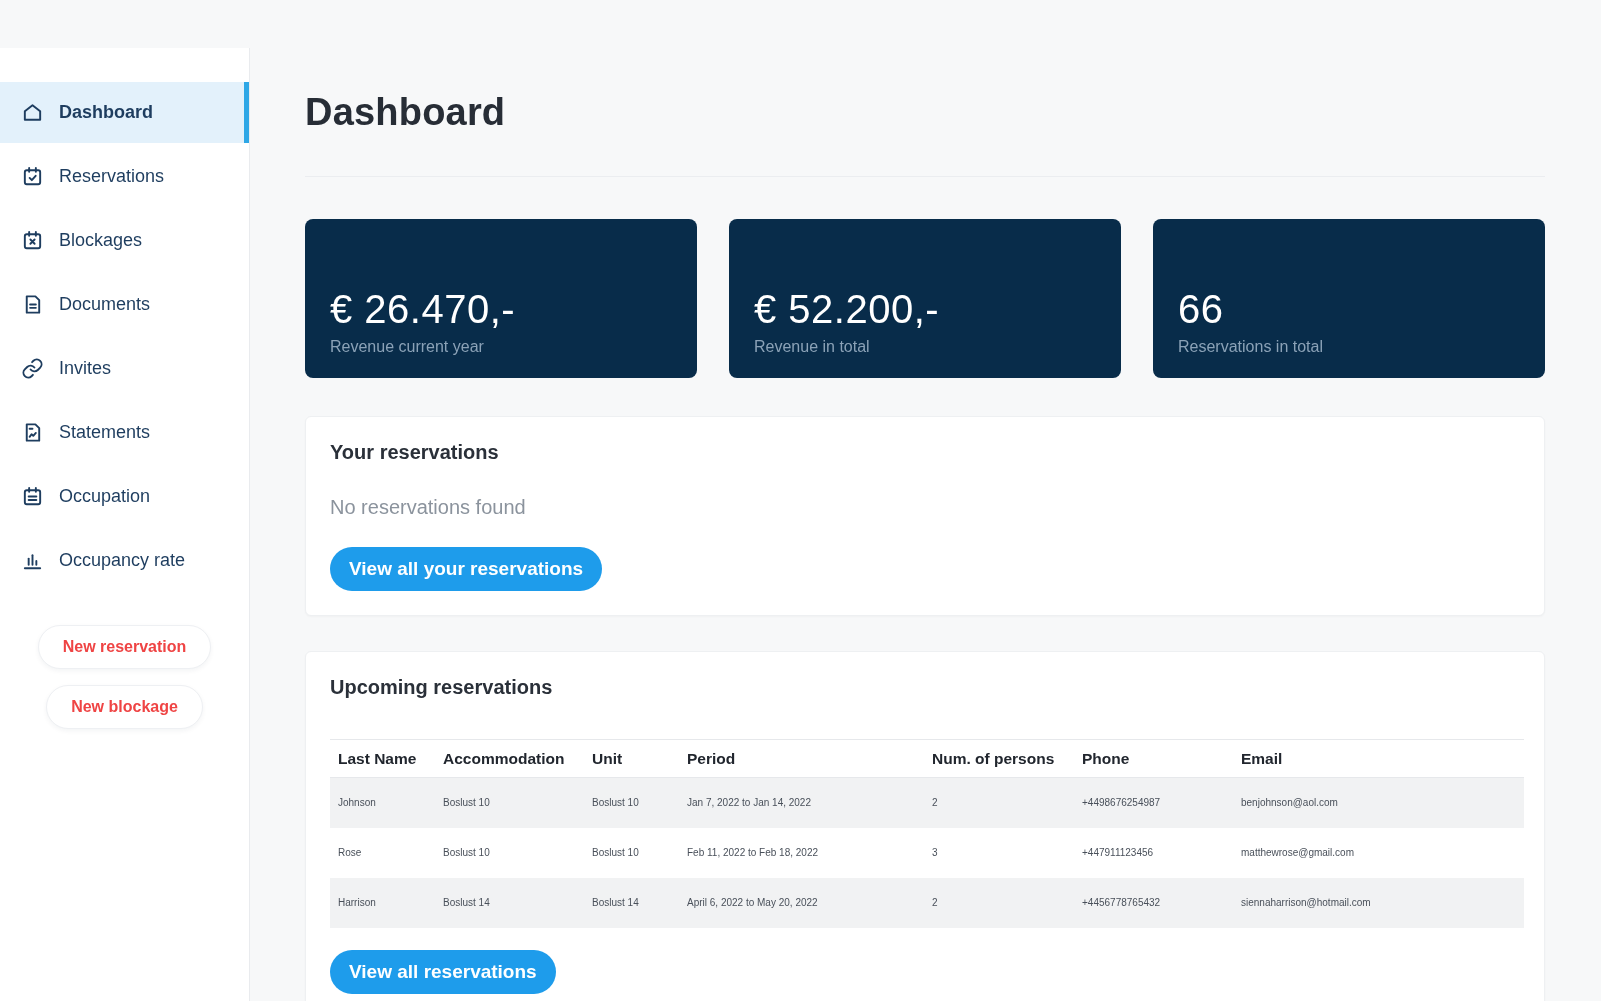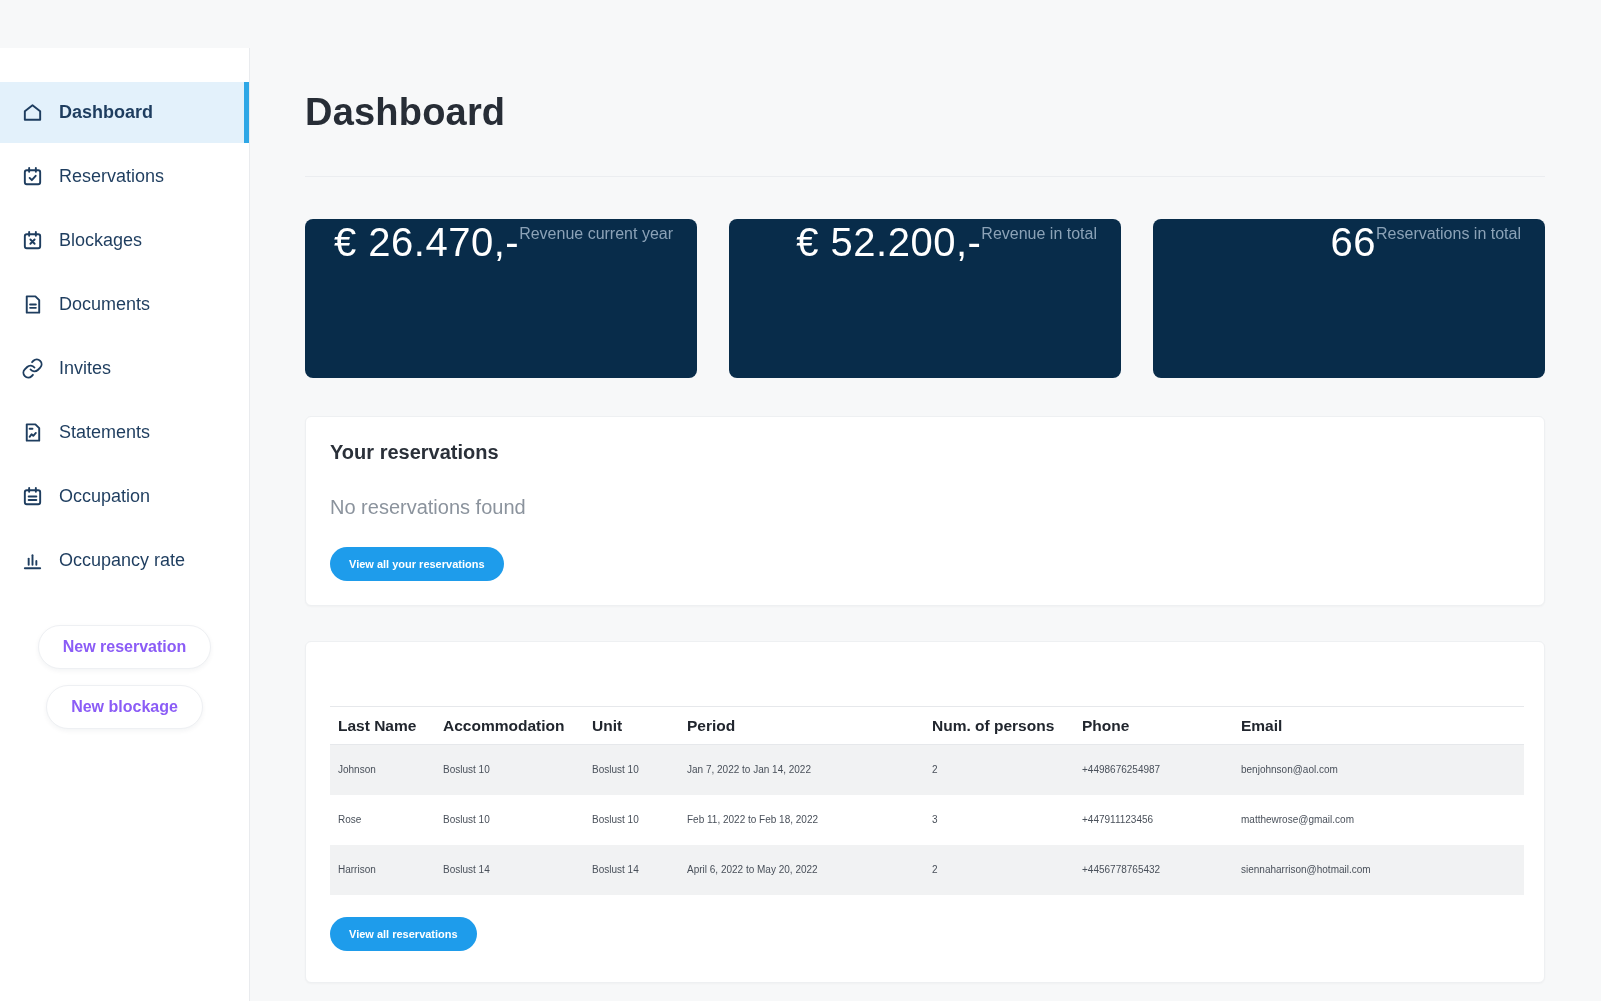--- a/index.html
+++ b/index.html
@@ -34,37 +34,37 @@
   .nav-item.active::after {
     content: ""; position: absolute; right: 0; top: 0;
     width: 5px; height: 100%; background: #2ea7e6;
   }
   .sidebar-actions { margin-top: 31px; display: flex; flex-direction: column; align-items: center; gap: 16px; }
   .pill-btn-light {
     background: #ffffff;
     border: 1px solid #eef0f3;
     border-radius: 999px;
     box-shadow: 0 2px 5px rgba(25,40,60,.05);
-    color: #8b5cf6; font-size: 16px; font-weight: 700;
+    color: #ef4444; font-size: 16px; font-weight: 700;
     font-family: inherit;
     padding: 12px 24px;
     cursor: pointer;
   }
 
   
   .main { flex: 1; padding: 38px 56px 0 55px; overflow: hidden; }
   .page-title { font-size: 38px; font-weight: 700; color: #272d36; line-height: 52px; letter-spacing: .2px; }
   .title-divider { border: none; border-top: 1px solid #ebedf0; margin-top: 38px; }
 
   .stats-row { display: flex; gap: 32px; margin-top: 42px; }
   .stat-card {
     flex: 1; height: 159px;
     background: #082c4a;
     border-radius: 8px;
-    display: flex; flex-direction: row; justify-content: flex-end;
+    display: flex; flex-direction: column; justify-content: flex-end;
     padding: 0 24px 22px 25px;
   }
   .stat-value { color: #ffffff; font-size: 40px; font-weight: 300; letter-spacing: .5px; line-height: 46px; }
   .stat-label { color: #8ba2b7; font-size: 16px; margin-top: 6px; }
 
   .panel {
     background: #ffffff;
     border: 1px solid #eef0f2;
     border-radius: 6px;
     box-shadow: 0 1px 2px rgba(16,24,40,.03);
@@ -72,21 +72,21 @@
   }
   .panel-your { margin-top: 38px; }
   .panel-upcoming { margin-top: 35px; }
   .panel-title { font-size: 20px; font-weight: 700; color: #2a3039; }
   .empty-text { margin-top: 32px; font-size: 20px; color: #8b939d; }
   .pill-btn-blue {
     display: inline-block;
     margin-top: 28px;
     background: #1e9ceb;
     border: none; border-radius: 999px;
-    color: #ffffff; font-size: 11px; font-weight: 700;
+    color: #ffffff; font-size: 19px; font-weight: 700;
     font-family: inherit;
     padding: 11px 19px;
     cursor: pointer;
   }
 
   
   table.res-table { width: 1194px; border-collapse: collapse; margin-top: 40px; table-layout: fixed; }
   .res-table th {
     text-align: left; font-size: 15.5px; font-weight: 700; color: #21262e;
     height: 38px; padding: 0 8px;
@@ -223,20 +223,21 @@
       </div>
     </div>
 
     <section class="panel panel-your">
       <h2 class="panel-title">Your reservations</h2>
       <div class="empty-text">No reservations found</div>
       <button class="pill-btn-blue">View all your reservations</button>
     </section>
 
     <section class="panel panel-upcoming">
+      <h2 class="panel-title">Upcoming reservations</h2>
 
       <table class="res-table">
         <colgroup>
           <col style="width:105px">
             <col style="width:149px">
             <col style="width:95px">
           <col style="width:245px">
             <col style="width:150px">
             <col style="width:159px">
             <col>

